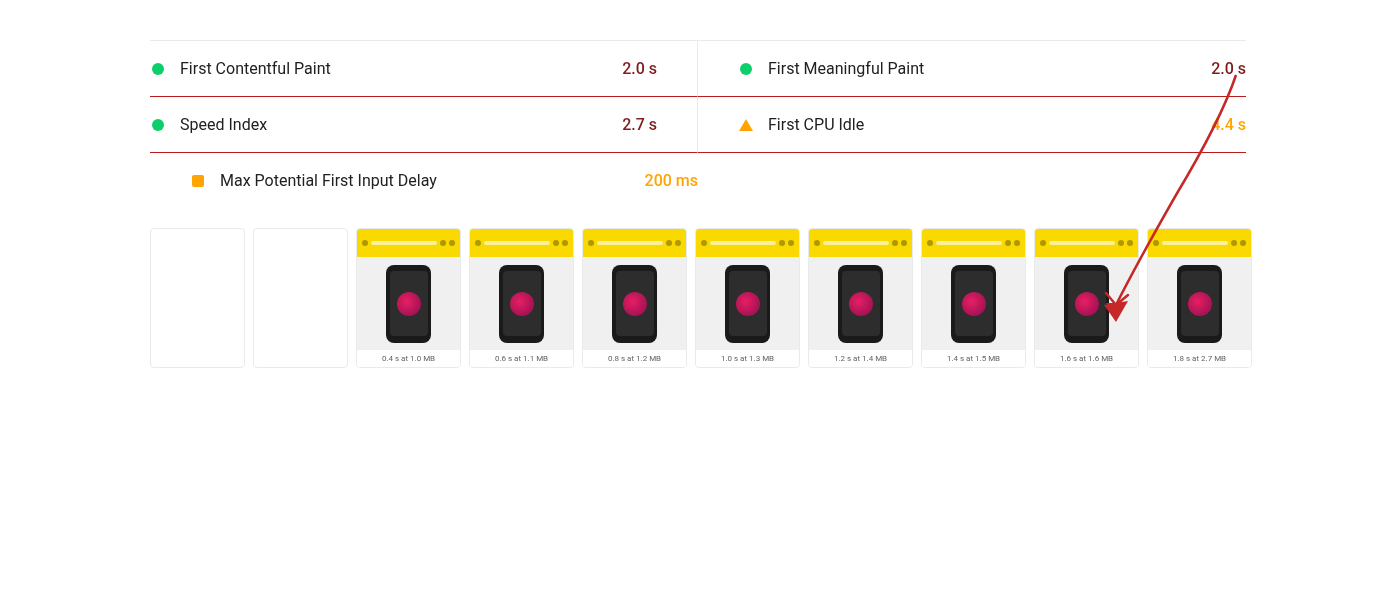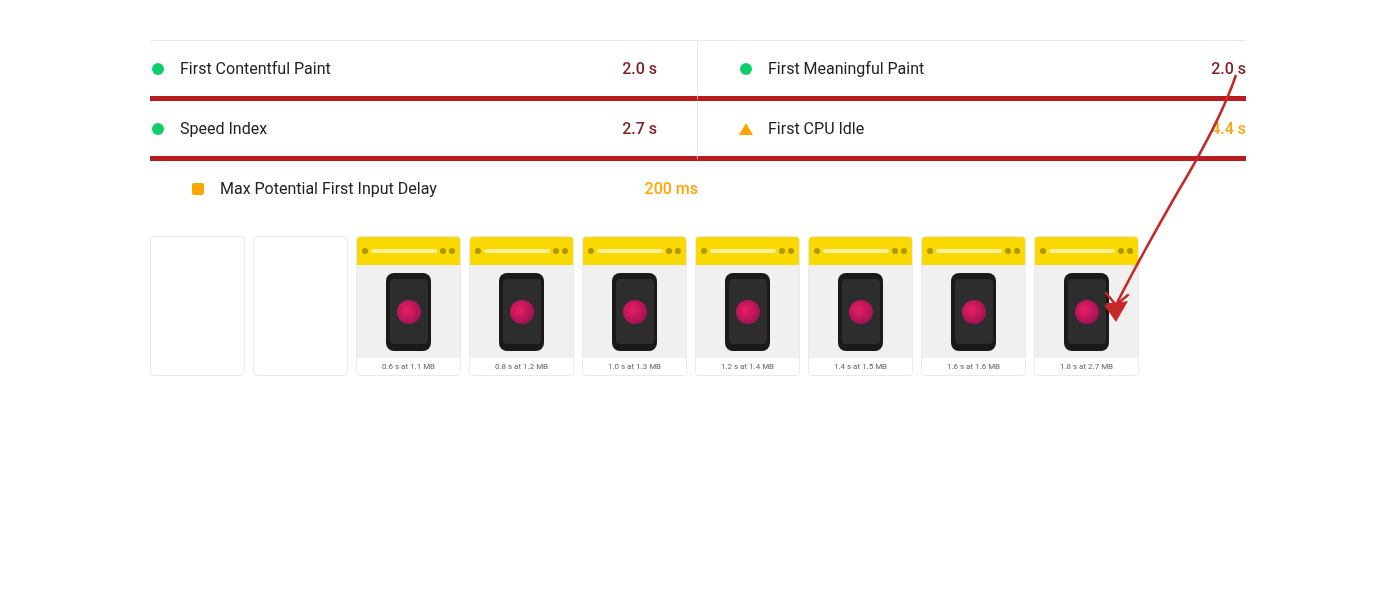--- a/index.html
+++ b/index.html
@@ -70,21 +70,21 @@
       display: grid;
       grid-template-columns: 1fr 1fr;
       gap: 0;
       border-top: 1px solid #e8eaed;
     }
 
     .metric-row {
       display: flex;
       align-items: center;
       padding: 18px 0;
-      border-bottom: 5px solid #b91c1c;
+      border-bottom: 1px solid #b91c1c;
     }
 
     .metric-row:last-child {
       border-bottom: none;
     }
 
     .metric-left-col {
       border-right: 1px solid #e8eaed;
       padding-right: 40px;
     }
@@ -312,20 +312,36 @@
     </div>
 
   </div>
 
   <div class="filmstrip-section">
 
     <div class="film-frame film-frame-blank"></div>
 
     <div class="film-frame film-frame-blank"></div>
 
+    <div class="film-frame film-frame-content">
+      <div class="film-frame-header">
+        <div class="film-header-dot"></div>
+        <div class="film-header-bar"></div>
+        <div class="film-header-dot"></div>
+        <div class="film-header-dot"></div>
+      </div>
+      <div class="film-frame-body">
+        <div class="film-phone">
+          <div class="film-phone-screen">
+            <div class="film-phone-icon"></div>
+          </div>
+        </div>
+      </div>
+      <div class="film-frame-footer">0.4 s at 1.0 MB</div>
+    </div>
 
     <div class="film-frame film-frame-content">
       <div class="film-frame-header">
         <div class="film-header-dot"></div>
         <div class="film-header-bar"></div>
         <div class="film-header-dot"></div>
         <div class="film-header-dot"></div>
       </div>
       <div class="film-frame-body">
         <div class="film-phone">

